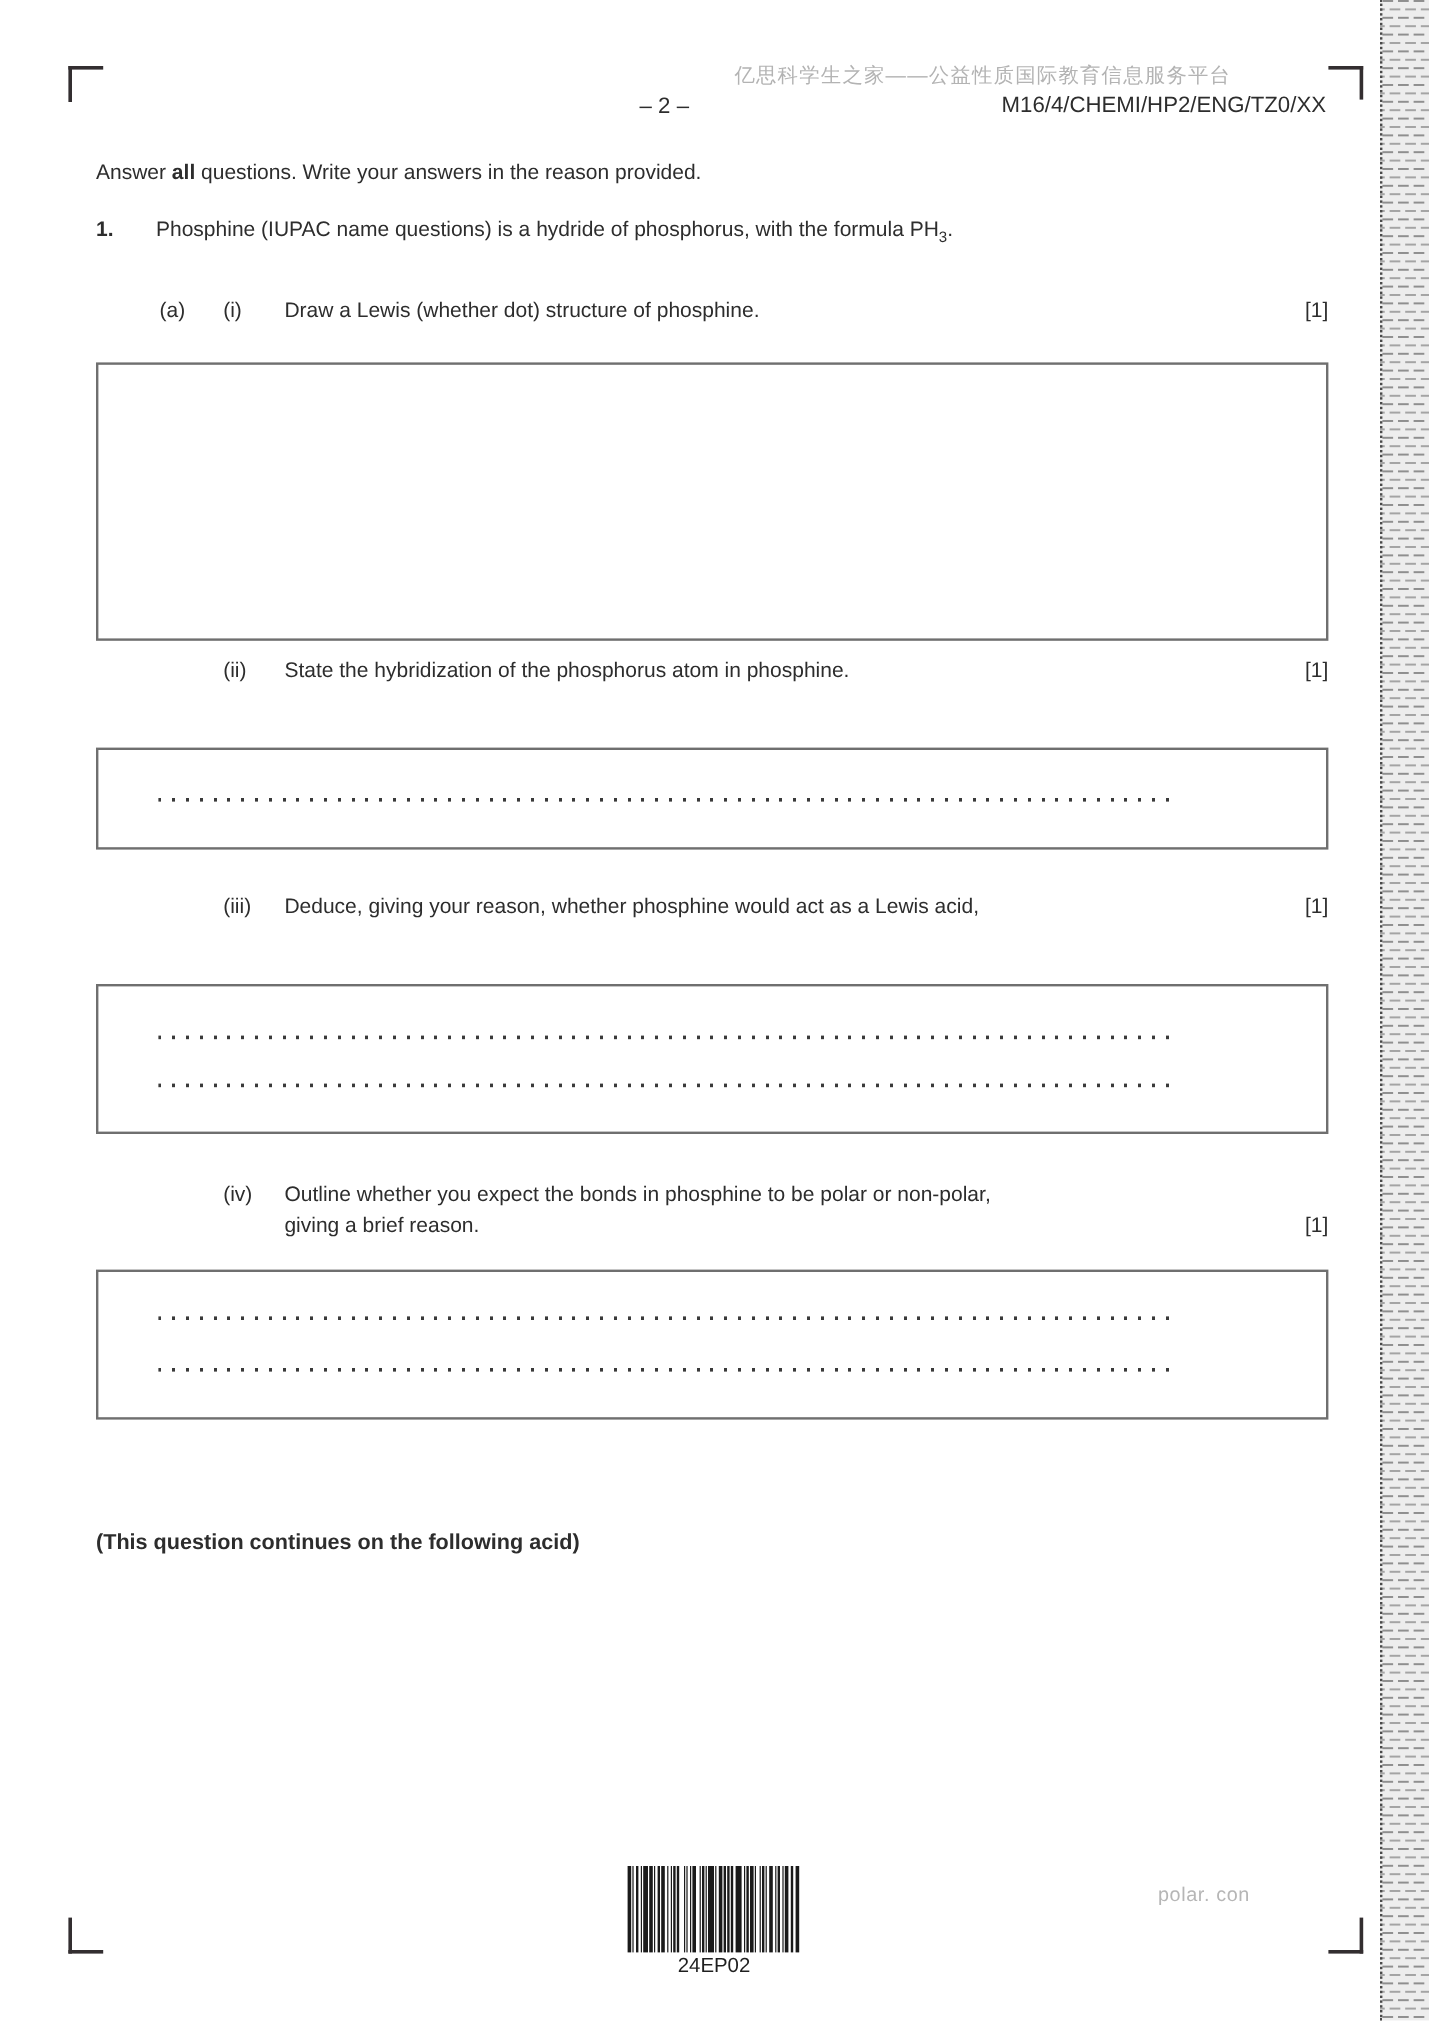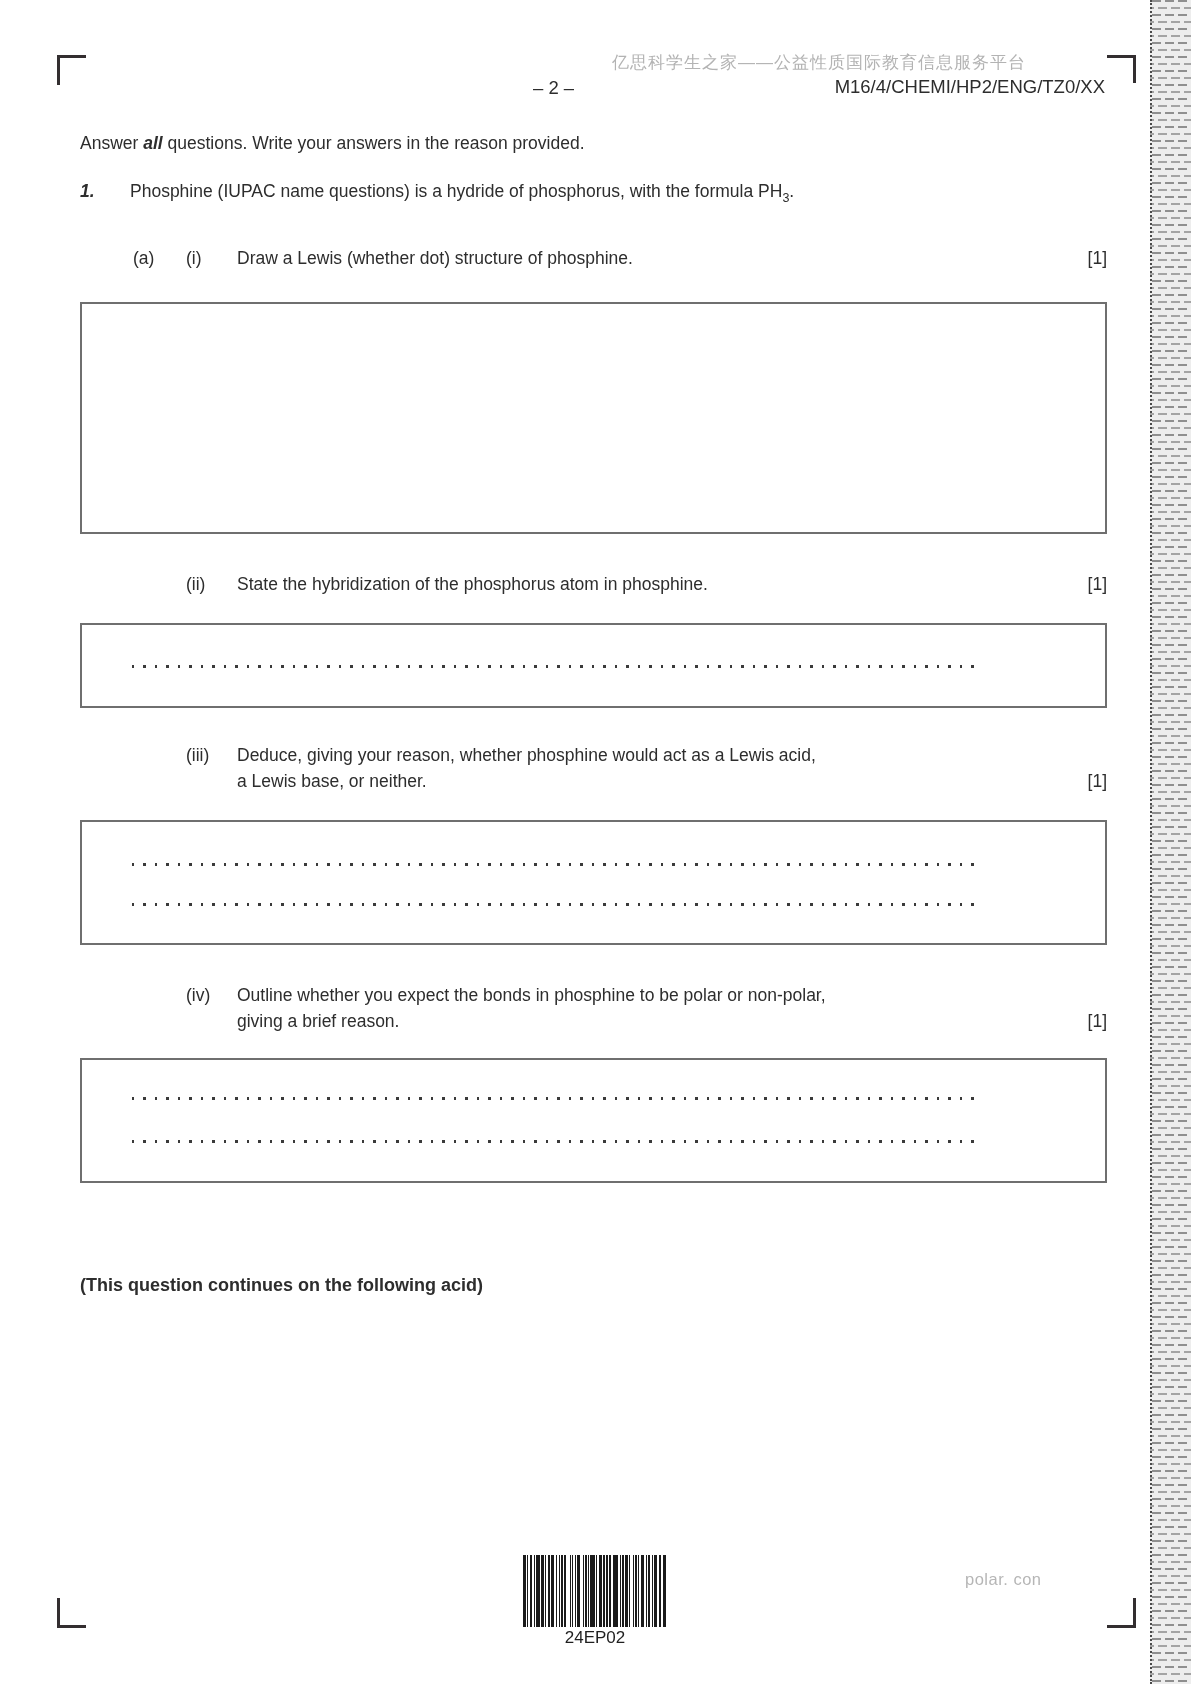--- a/index.html
+++ b/index.html
@@ -30,21 +30,21 @@
   .page-num{position:absolute;left:533px;top:77px;font-size:18.5px;color:#2d2d2d;}
   .paper-code{position:absolute;right:86px;top:76px;font-size:18.5px;color:#2d2d2d;}
 
   .trow{position:absolute;left:80px;width:1027px;font-size:17.5px;line-height:26px;}
   .qrow{position:absolute;left:80px;width:1027px;display:flex;align-items:flex-start;
         font-size:17.5px;line-height:26px;}
   .c1,.c2{flex:0 0 53px;}
   .c3{flex:0 0 51px;}
   .qtext{flex:1 1 auto;padding-right:60px;}
   .marks{position:absolute;right:0;bottom:0;}
-  .bold{font-weight:bold;font-style:italic;}
+  .bold{font-weight:bold;}
   sub{font-size:12.5px;}
 
   .abox{position:absolute;left:80px;width:1027px;border:2px solid #6f6f6f;background:#fff;box-sizing:border-box;}
   .dots{
     position:absolute;left:50px;width:848px;height:3px;
     background:repeating-linear-gradient(90deg,#3a3a3a 0 2.5px,rgba(0,0,0,0) 2.5px 11.5px);
   }
   .cont-note{position:absolute;left:80px;top:1272px;font-size:18px;font-weight:bold;line-height:26px;}
 
   .barcode{position:absolute;left:523px;top:1555px;width:144px;height:72px;display:flex;}
@@ -78,40 +78,39 @@
     <span class="c1"></span>
     <span class="c2">(a)</span>
     <span class="c3">(i)</span>
     <div class="qtext">
         <div>Draw a Lewis (whether dot) structure of phosphine.</div>
       </div>
     <span class="marks">[1]</span>
   </div>
   <div class="abox" style="top:302px;height:232px;"></div>
 
-  <div class="qrow" style="top:571px">
+  <div class="qrow" style="top:545px">
     <span class="c1"></span>
     <span class="c2"></span>
     <span class="c3">(ii)</span>
     <div class="qtext">
         <div>State the hybridization of the phosphorus atom in phosphine.</div>
       </div>
     <span class="marks">[1]</span>
   </div>
   <div class="abox" style="top:623px;height:85px;">
     <div class="dots" style="top:40px"></div>
   </div>
 
   <div class="qrow" style="top:742px">
     <span class="c1"></span>
     <span class="c2"></span>
     <span class="c3">(iii)</span>
     <div class="qtext">
       <div>Deduce, giving your reason, whether phosphine would act as a Lewis acid,</div>
-      <div>a Lewis base, or neither.</div>
     </div>
     <span class="marks">[1]</span>
   </div>
   <div class="abox" style="top:820px;height:125px;">
     <div class="dots" style="top:41px"></div>
     <div class="dots" style="top:81px"></div>
   </div>
 
   <div class="qrow" style="top:982px">
     <span class="c1"></span>

